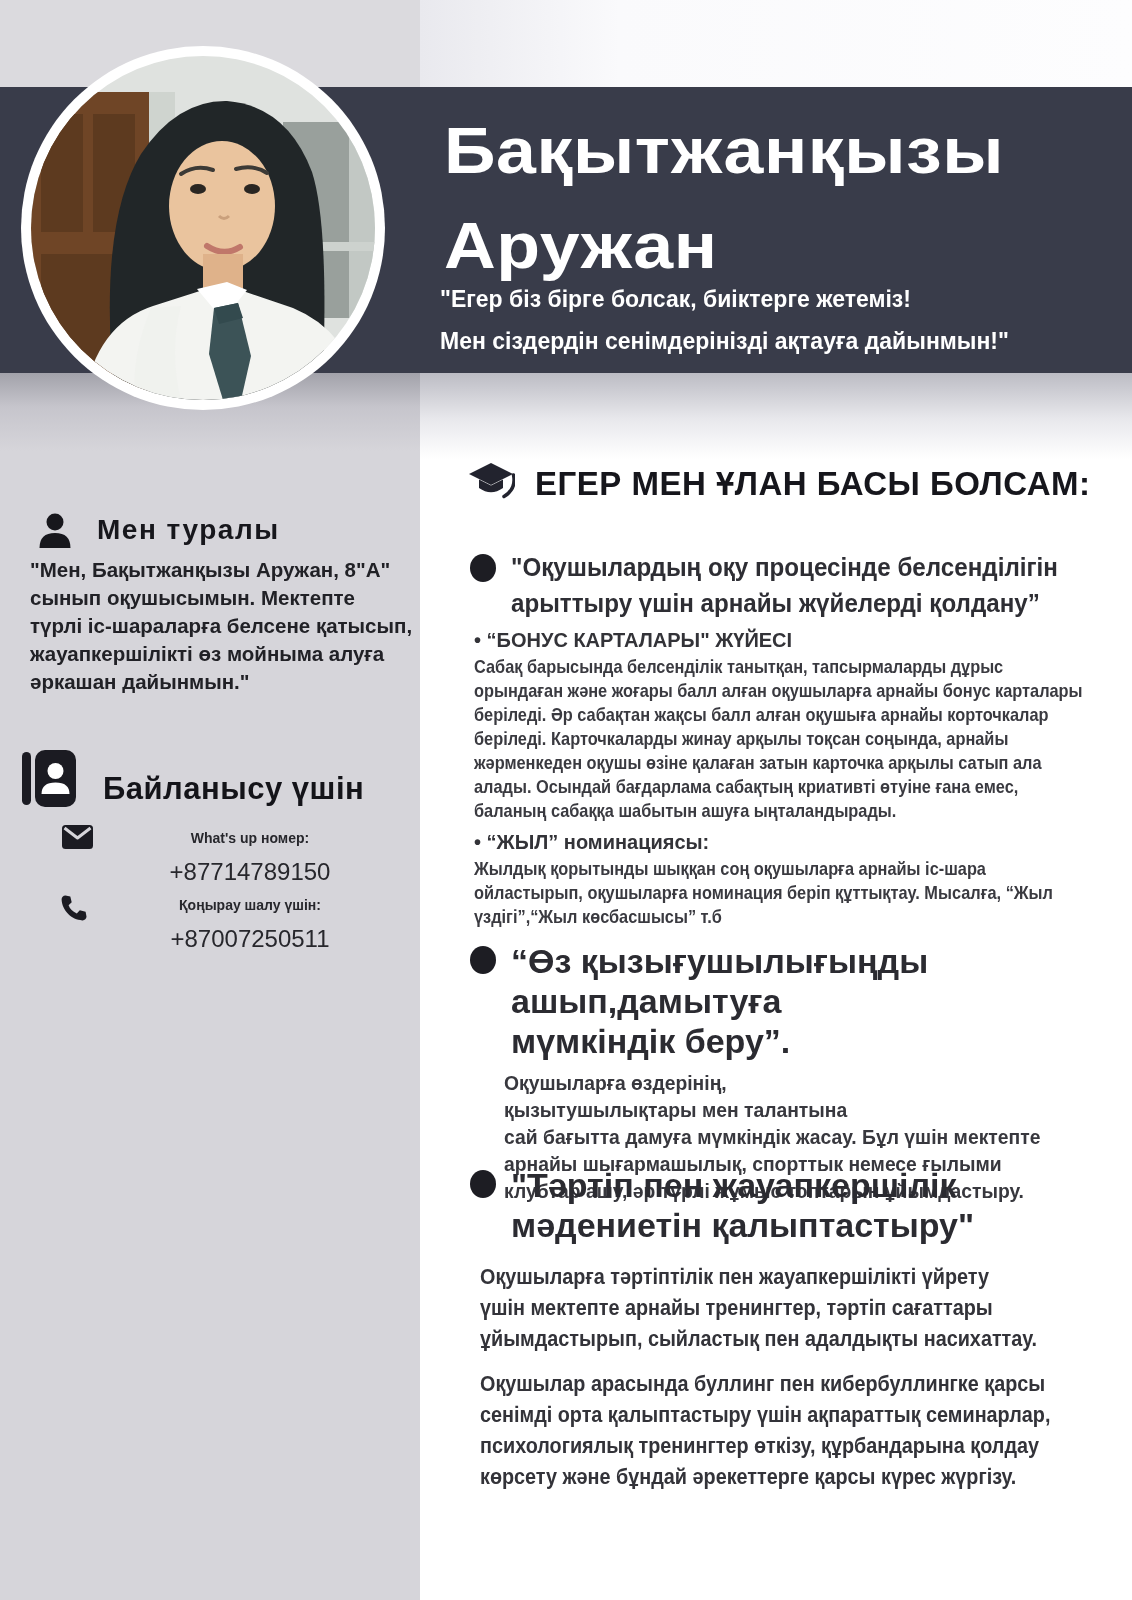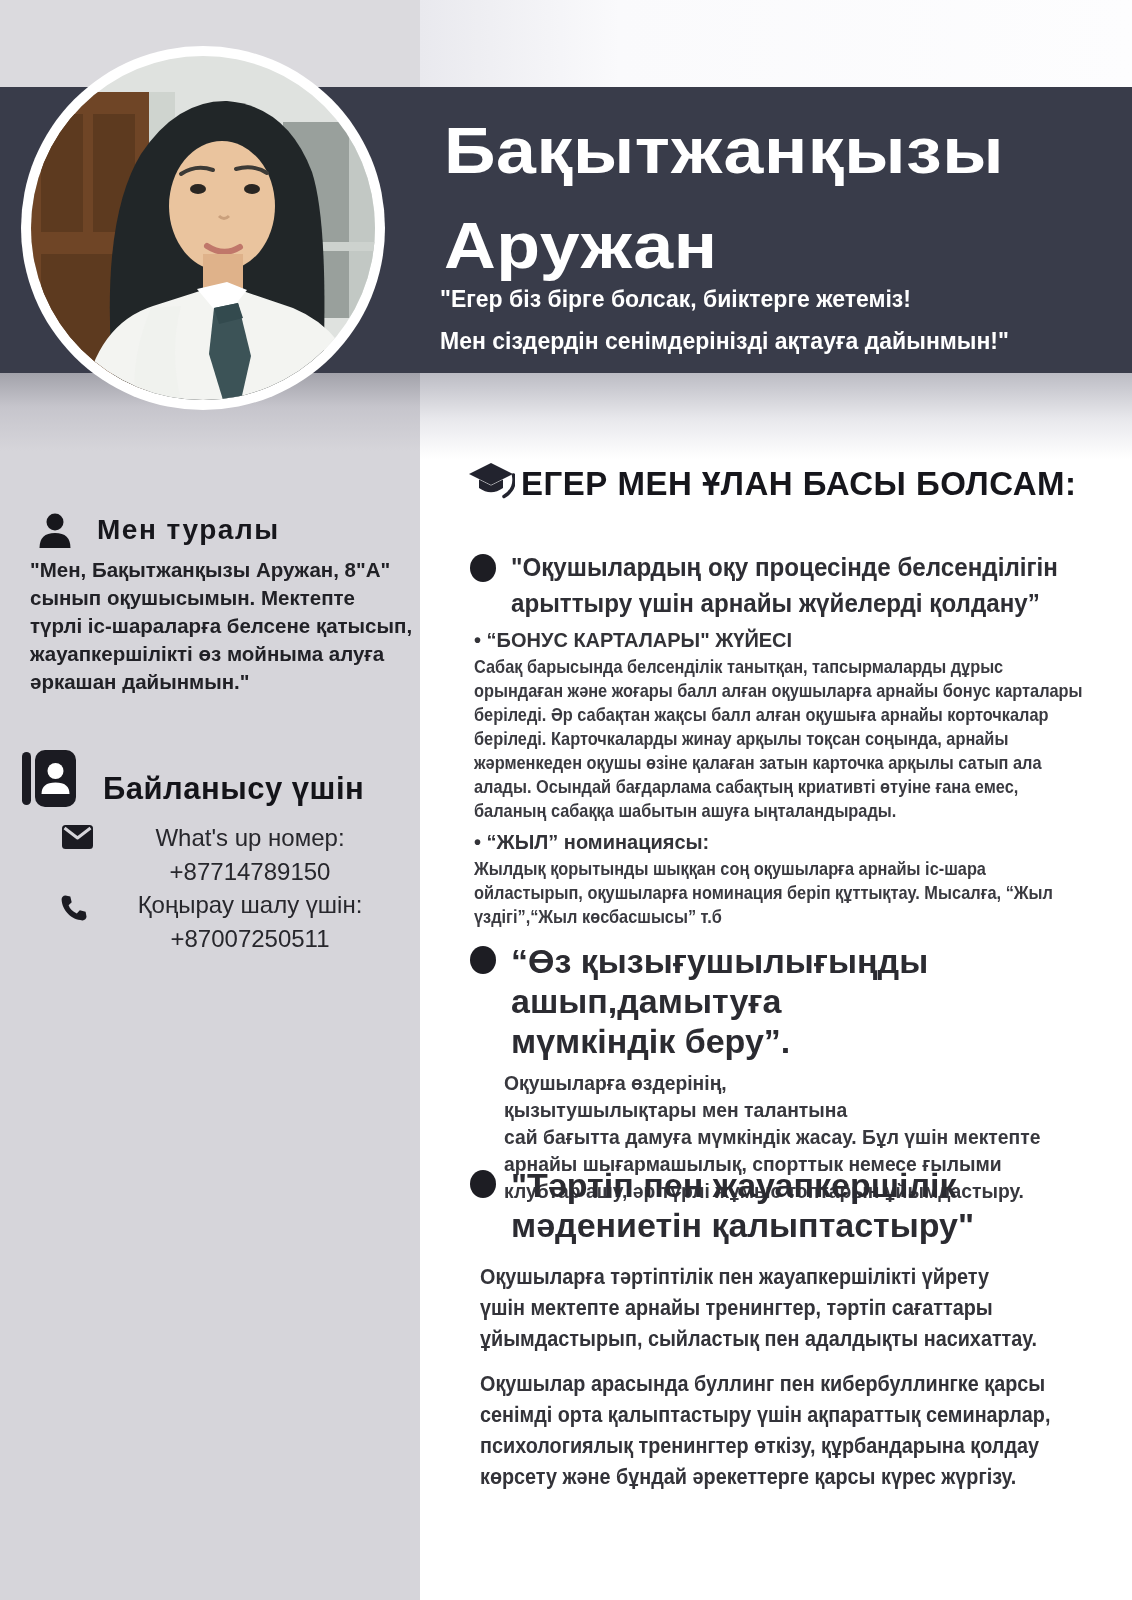--- a/index.html
+++ b/index.html
@@ -36,25 +36,25 @@
   .about-head { position:absolute; left:37px; top:506px; display:flex; align-items:center; gap:16px; }
   .about-head h2 { margin:8px; font-size:28px; font-weight:bold; letter-spacing:1.5px; color:#17171c; }
   .about-body { position:absolute; left:30px; top:556px; margin:0; width:400px;
                 font-size:20.5px; line-height:28px; font-weight:bold; color:#212126; }
 
   .contact-head { position:absolute; left:22px; top:750px; display:flex; align-items:flex-end; gap:27px; }
   .contact-head h2 { margin:0; font-size:31px; font-weight:bold; letter-spacing:0.5px; color:#141419; }
   .icon-envelope { position:absolute; left:62px; top:824px; }
   .icon-phone    { position:absolute; left:60px; top:894px; }
   .contact-list  { position:absolute; left:100px; top:822px; width:300px; text-align:center; }
-  .contact-label { margin:0; font-size:24px; line-height:32px; font-weight:normal; color:#27272c; }
+  .contact-label { margin:0; font-size:14px; line-height:32px; font-weight:bold; color:#27272c; }
   .contact-value { margin:0; font-size:24px; line-height:35px; font-weight:normal; color:#27272c; }
 
   
-  .main-head { position:absolute; left:468px; top:462px; display:flex; align-items:center; gap:6px; }
+  .main-head { position:absolute; left:468px; top:462px; display:flex; align-items:center; gap:20px; }
   .main-head h2 { margin:0; font-size:33px; font-weight:bold; letter-spacing:0.5px; color:#16161c; }
 
   .item { position:absolute; left:470px; width:650px; }
   .item-1 { top:549px; } .item-2 { top:941px; } .item-3 { top:1165px; } .item-4 { top:1352px; }
 
   .t-row { display:flex; align-items:flex-start; gap:15px; }
   .dot { flex:0 0 auto; width:26px; height:28px; border-radius:50%; background:#1d1d23; margin-top:5px; }
   .t-sm { margin:0; font-size:26px; line-height:36px; font-weight:bold; color:#2e2e34;
           transform:scaleX(0.93); transform-origin:0 0; width:640px; }
   .t-lg { margin:0; font-size:34px; line-height:40px; font-weight:bold; color:#2b2b31; }

